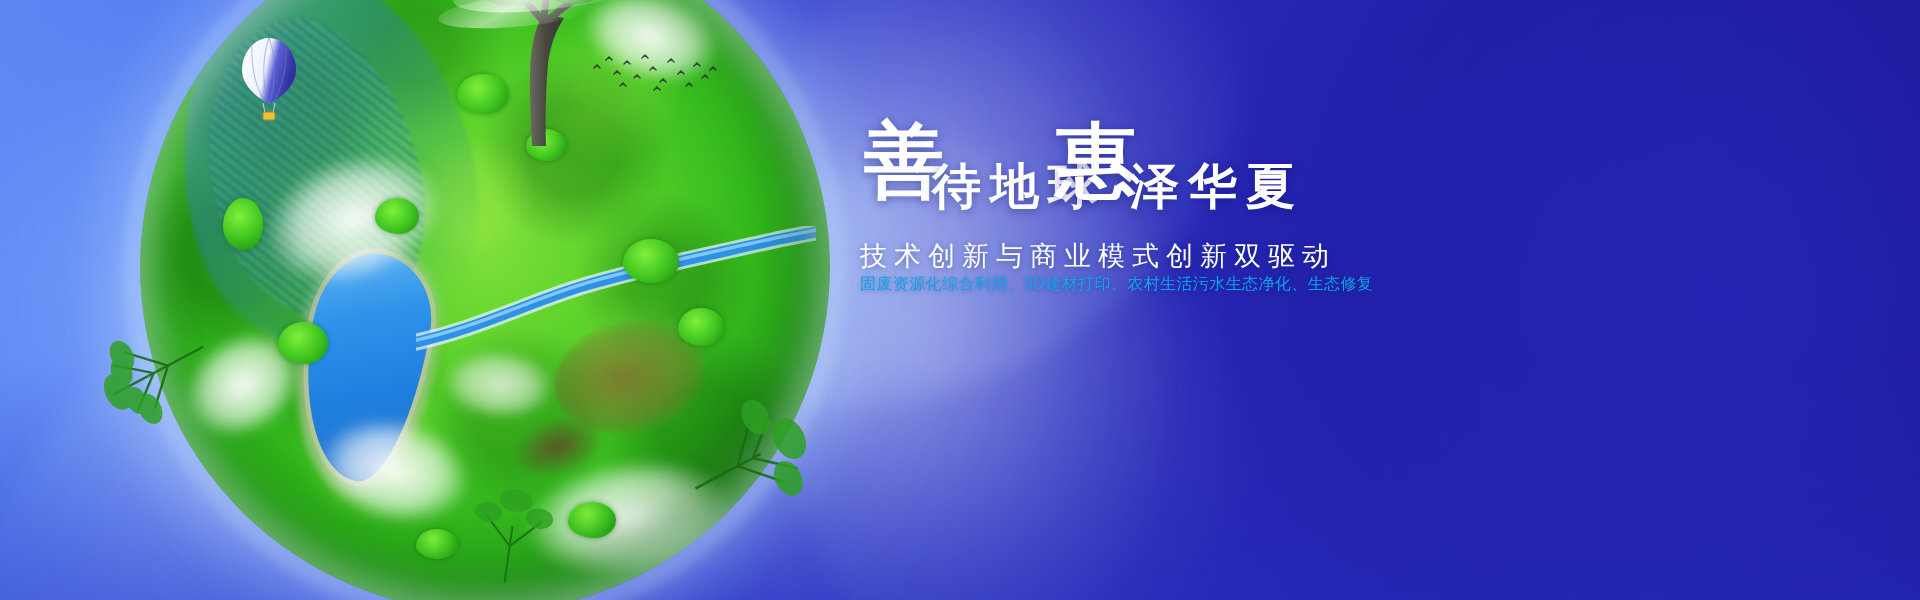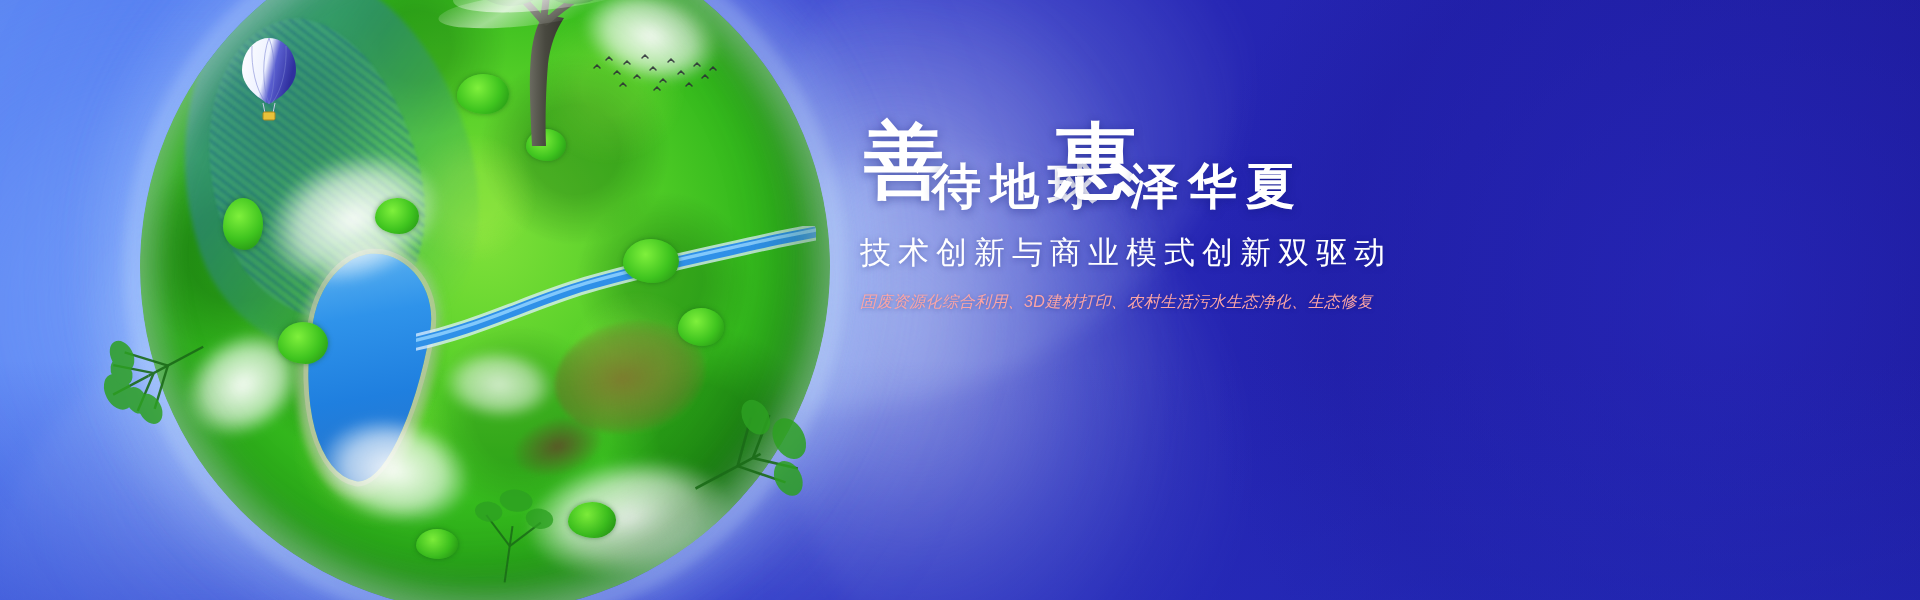--- a/index.html
+++ b/index.html
@@ -156,24 +156,24 @@
   .cal{position:absolute;font-family:"DejaVu Serif","Liberation Serif",serif;
     font-weight:700;line-height:1;color:#fff;
     text-shadow:0 2px 10px rgba(10,20,110,.45);}
   .cal-big{font-size:80px;letter-spacing:0;}
   .cal-sm{font-size:49px;letter-spacing:9px;font-weight:700;}
   #cal-a{left:4px;top:0px;}
   #cal-b{left:72px;top:42px;}
   #cal-c{left:196px;top:0px;}
   #cal-d{left:270px;top:42px;text-align:center;}
 
-  #subtitle{margin-top:16px;font-size:31px;letter-spacing:7px;font-weight:400;
+  #subtitle{margin-top:22px;font-size:27px;letter-spacing:7px;font-weight:400;
     color:#ffffff;text-shadow:0 1px 6px rgba(10,20,110,.40);white-space:nowrap;}
-  #desc{margin-top:18px;font-size:16px;letter-spacing:.4px;color:#fca5a5;
-    text-shadow:0 1px 4px rgba(10,20,110,.35);white-space:nowrap;font-style:italic;}
+  #desc{font-size:16px;letter-spacing:.4px;color:#0ea5e9;
+    text-shadow:0 1px 4px rgba(10,20,110,.35);white-space:nowrap;}
 
   #cta{margin-top:22px;display:inline-flex;align-items:center;justify-content:center;
     gap:9px;width:114px;height:38px;border:1px solid rgba(255,255,255,.92);
     color:#fff;font-size:14px;letter-spacing:1px;cursor:pointer;
     background:transparent;user-select:none;}
   #cta .chev{font-size:13px;line-height:1;opacity:.95;}
 </style>
 </head>
 <body>
 

